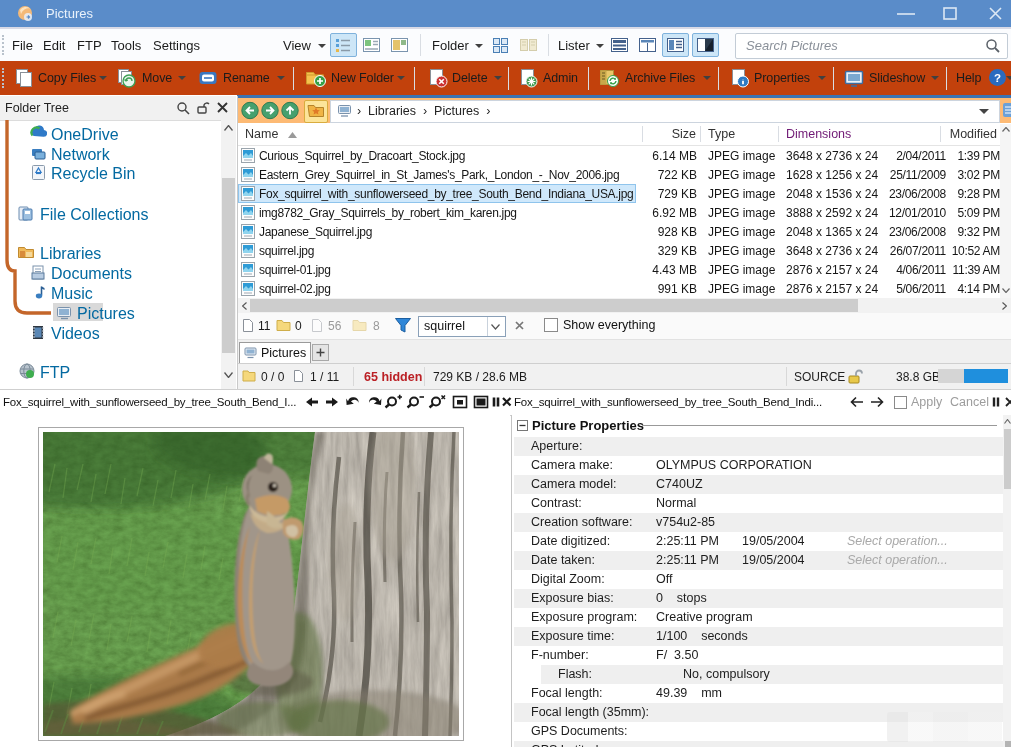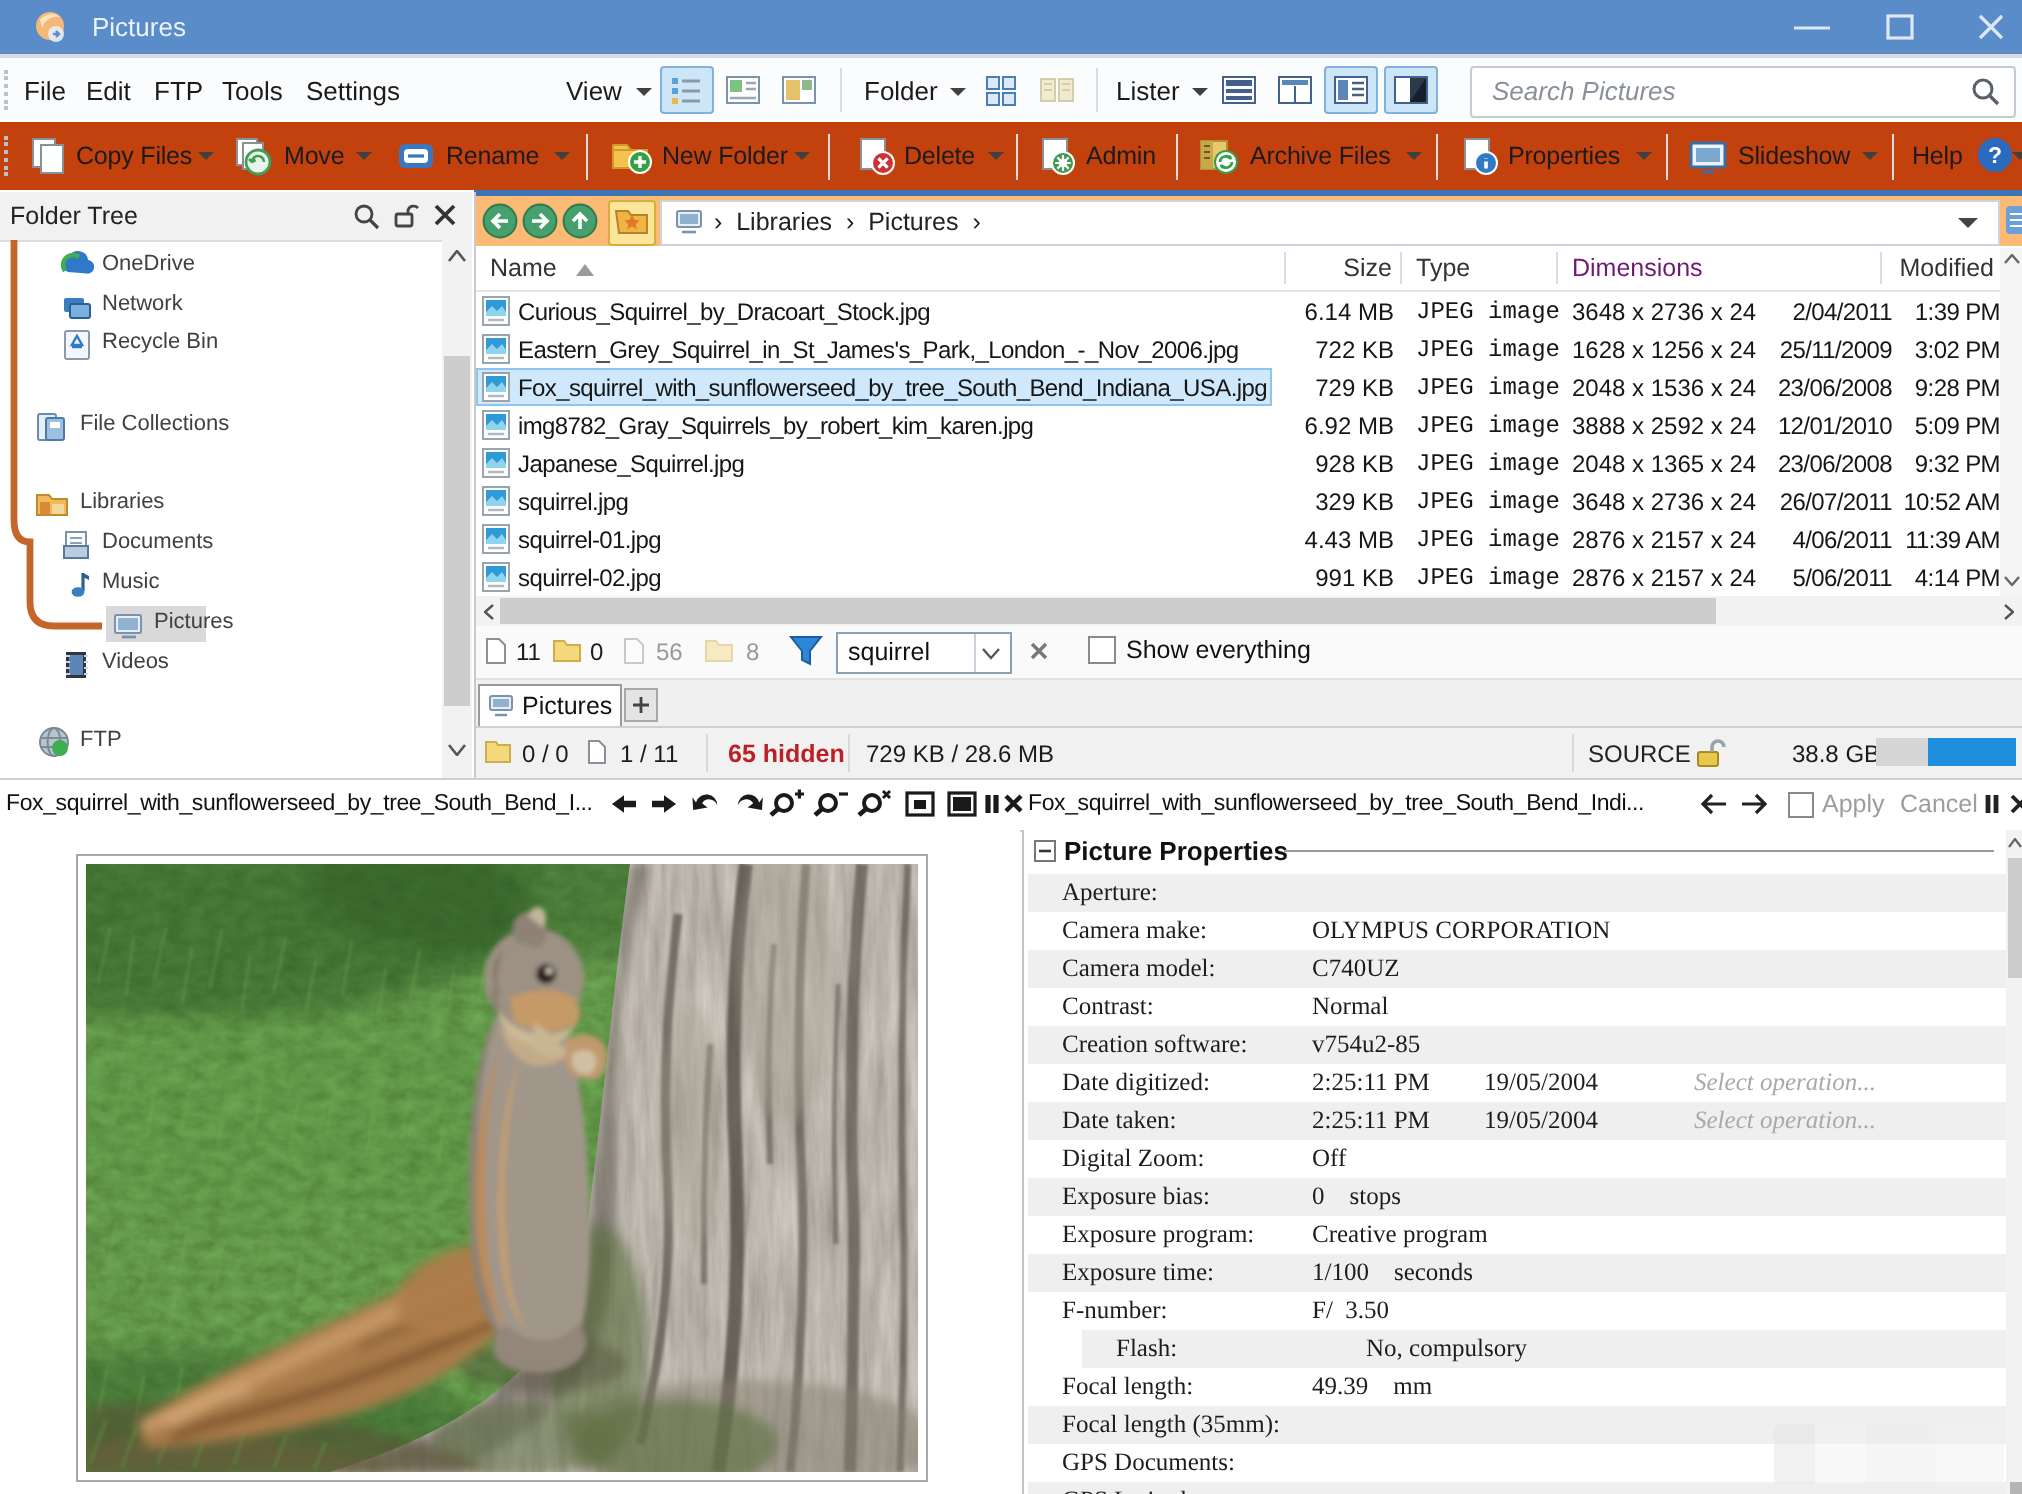--- a/index.html
+++ b/index.html
@@ -18,36 +18,36 @@
   .mitem{font-size:13px;color:#1b1b1b;}
   .dd{display:inline-block;width:0;height:0;border-left:4px solid transparent;
       border-right:4px solid transparent;border-top:4px solid #404040;vertical-align:middle;}
   .vsep{width:1px;background:#d9dde3;}
   .ibtn{width:25px;height:22px;border:1px solid transparent;border-radius:2px;}
   .ibtn.sel{background:#cde6f7;border-color:#7fb2dc;}
   
   #accent{left:237px;top:95px;width:774px;height:3px;background:#3c73b2;}
   #treepane{left:0;top:96px;width:237px;height:293px;background:#fff;border-right:1px solid #c9c9c9;}
   #treehdr{left:0;top:0;width:236px;height:24px;background:#f1f1f1;border-bottom:1px solid #dcdcdc;}
-  .titem{position:absolute;font-size:11px;color:#404040;}
+  .titem{position:absolute;font-size:16px;color:#0369a1;}
   #filepane{left:238px;top:98px;width:773px;height:291px;background:#fff;}
   #pathbar{left:0;top:0;width:889px;height:25px;background:#fdba74;text-align:center;}
   #colhdr{left:0;top:25px;width:773px;height:22px;background:#fff;border-bottom:1px solid #e4e4e4;}
   .frow{position:absolute;left:0;width:762px;height:19px;}
   .fname{position:absolute;left:21px;top:3px;font-size:12px;letter-spacing:-0.3px;color:#161616;white-space:nowrap;}
   .fsize{position:absolute;width:100px;right:303px;top:3px;text-align:right;font-size:12px;color:#161616;}
-  .ftype{position:absolute;left:470px;top:3px;font-size:12px;color:#161616;font-family:Liberation Mono, monospace;}
+  .ftype{position:absolute;left:470px;top:3px;font-size:12px;color:#161616;}
   .fdim{position:absolute;left:548px;top:3px;font-size:12px;color:#161616;}
   .fdate{position:absolute;width:90px;right:54px;top:3px;text-align:right;font-size:12px;letter-spacing:-0.3px;color:#161616;}
   .ftime{position:absolute;width:62px;right:0px;top:3px;text-align:right;font-size:12px;letter-spacing:-0.3px;color:#161616;}
   
   #vhdr{left:0;top:389px;width:1011px;height:25px;background:#fff;border-top:1px solid #cfcfcf;border-bottom:1px solid #cfcfcf;}
   #viewer{left:0;top:415px;width:510px;height:332px;background:#fff;}
   #props{left:511px;top:415px;width:500px;height:332px;background:#fff;border-left:1px solid #c4c4c4;}
-  .prow{position:absolute;left:2px;width:492px;height:19px;font-family:Liberation Serif, serif;}
+  .prow{position:absolute;left:2px;width:492px;height:19px;}
   .prow.g{background:#efefef;}
   .plab{position:absolute;left:17px;top:2px;font-size:12.5px;color:#1d1d1d;}
   .pval{position:absolute;left:142px;top:2px;font-size:12.5px;color:#1d1d1d;}
   .pval2{position:absolute;left:228px;top:2px;font-size:12.5px;color:#1d1d1d;}
   .psel{position:absolute;left:333px;top:2px;font-size:12.5px;color:#a9a9a9;font-style:italic;}
 </style>
 </head>
 <body>
 <div class="abs" id="titlebar">
   <svg class="abs" style="left:17px;top:5px" width="18" height="18" viewBox="0 0 18 18">

